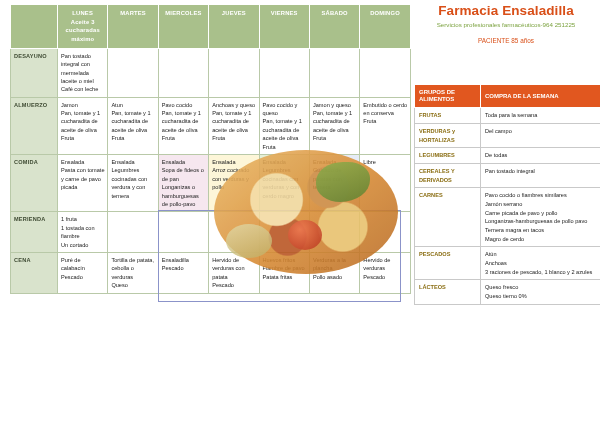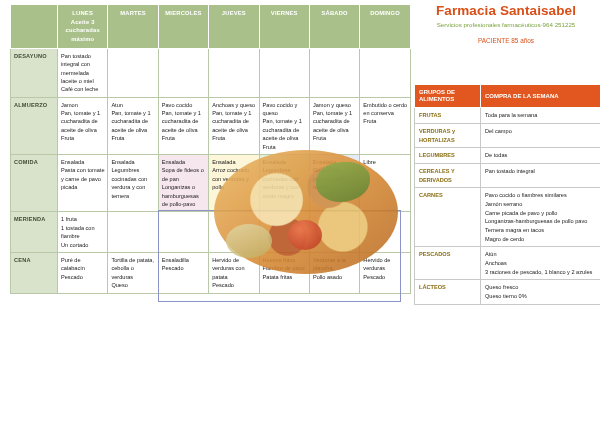--- a/index.html
+++ b/index.html
@@ -307,21 +307,21 @@
 <div id="comida-outline"></div>
 
 <div id="food-photo">
   <div class="plate"></div>
   <div class="veg1"></div>
   <div class="veg2"></div>
   <div class="tom"></div>
 </div>
 
 <div id="pharmacy-header">
-  <div id="pharmacy-name">Farmacia Santaisabel</div>
+  <div id="pharmacy-name">Farmacia Ensaladilla</div>
   <div id="pharmacy-sub">Servicios profesionales farmacéuticos-964 251225</div>
   <div id="patient-line">PACIENTE 85 años</div>
 </div>
 
 <table id="shopping-table">
   <colgroup>
       <col class="sg">
       <col class="sv">
     </colgroup>
   <thead>

